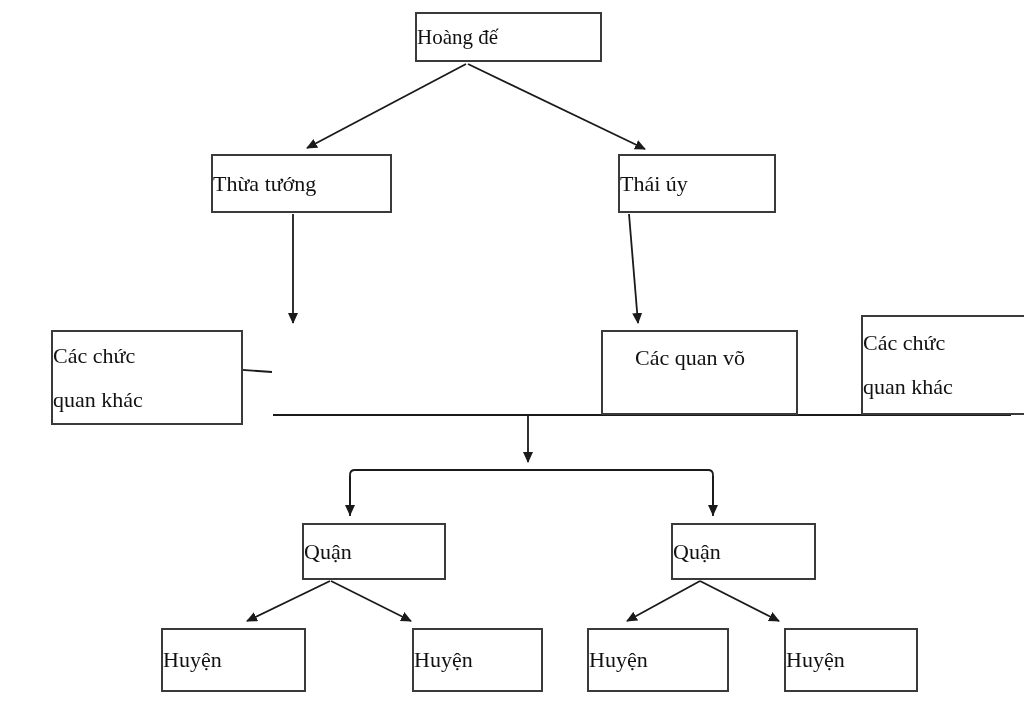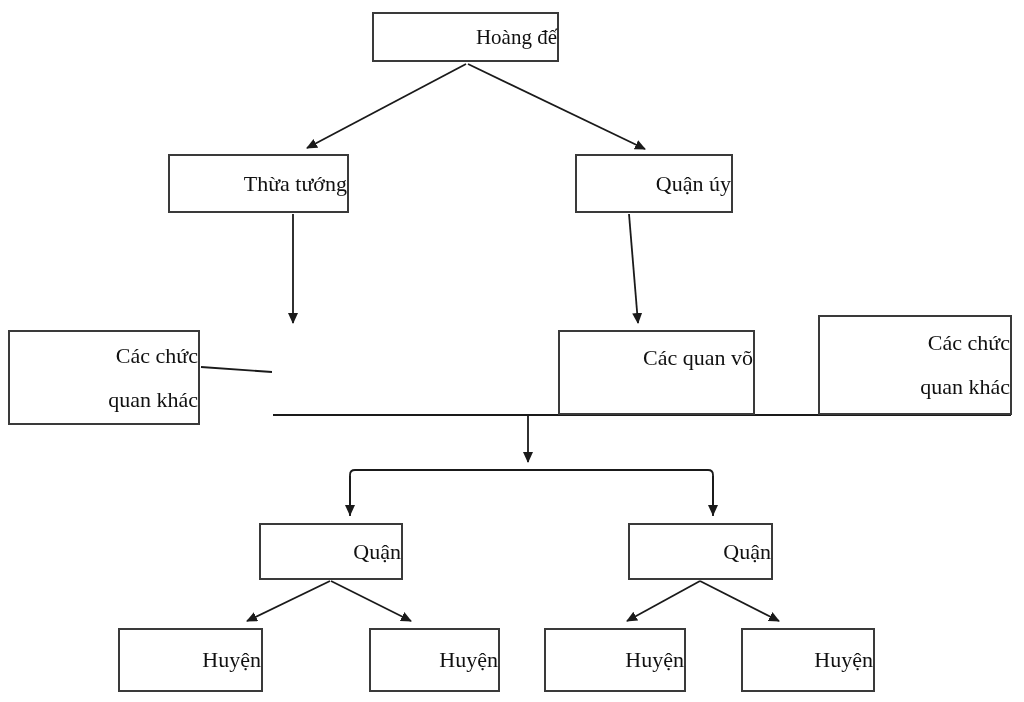--- a/index.html
+++ b/index.html
@@ -22,26 +22,27 @@
     top: 0;
     z-index: 1;
   }
   .node {
     position: absolute;
     box-sizing: border-box;
     border: 2px solid #3a3a3a;
     background: #ffffff;
     display: flex;
     flex-direction: column;
-    align-items: flex-end;
+    align-items: flex-start;
     justify-content: center;
     text-align: center;
     font-size: 22px;
     line-height: 1.25;
     z-index: 2;
+    margin-left: 43px;
   }
   .node.top-align {
     justify-content: flex-start;
     padding-top: 12px;
   }
   .node.two-line {
     line-height: 44px;
   }
   .node .lbl { white-space: nowrap; }
 </style>
@@ -84,30 +85,30 @@
 
   <div class="node" style="left:372px; top:12px; width:187px; height:50px; font-size:21px;">
     <span class="lbl">Hoàng đế</span>
   </div>
 
   <div class="node" style="left:168px; top:154px; width:181px; height:59px;">
     <span class="lbl">Thừa tướng</span>
   </div>
 
   <div class="node" style="left:575px; top:154px; width:158px; height:59px;">
-    <span class="lbl">Quận úy</span>
+    <span class="lbl">Thái úy</span>
   </div>
 
   <div class="node two-line" style="left:8px; top:330px; width:192px; height:95px;">
     <span class="lbl">Các chức</span>
     <span class="lbl">quan khác</span>
   </div>
 
 
-  <div class="node top-align" style="left:558px; top:330px; width:197px; height:85px;">
+  <div class="node top-align" style="left:558px; top:330px; width:197px; height:85px;padding-left:32px;">
     <span class="lbl">Các quan võ</span>
   </div>
 
   <div class="node two-line" style="left:818px; top:315px; width:194px; height:100px;">
     <span class="lbl">Các chức</span>
     <span class="lbl">quan khác</span>
   </div>
 
   <div class="node" style="left:259px; top:523px; width:144px; height:57px;">
     <span class="lbl">Quận</span>

